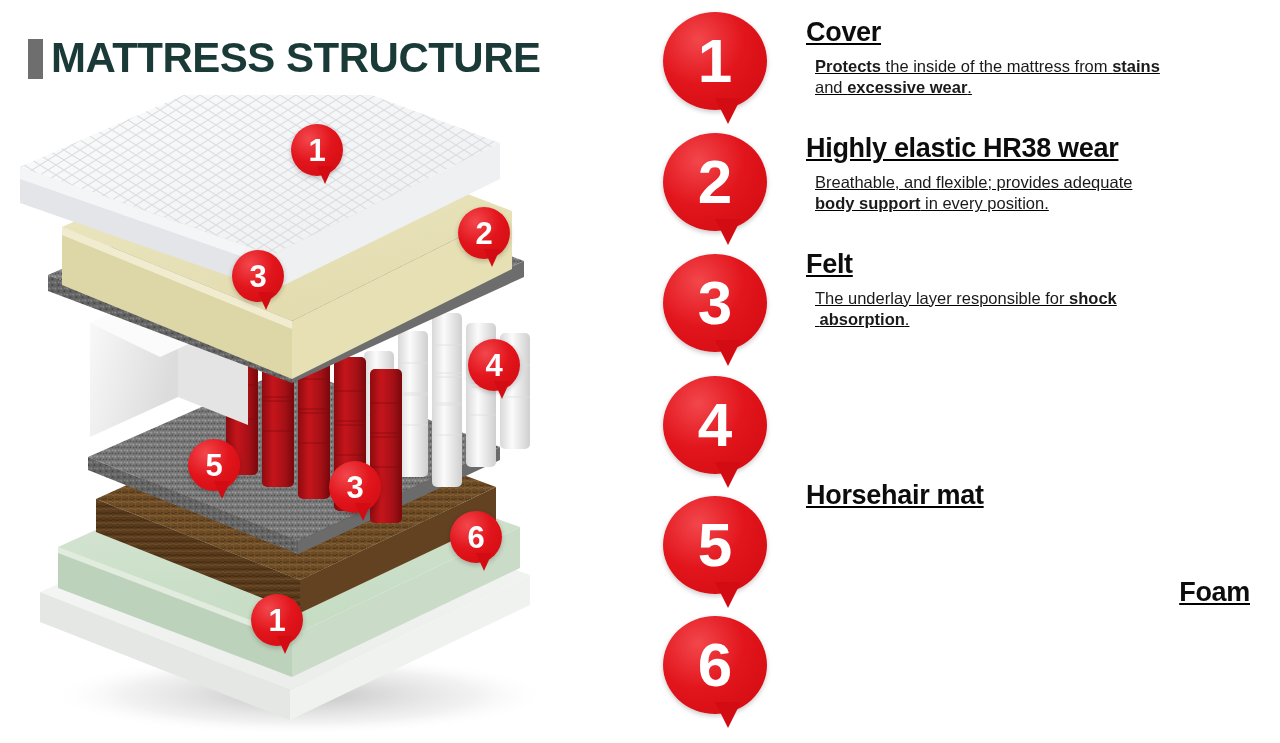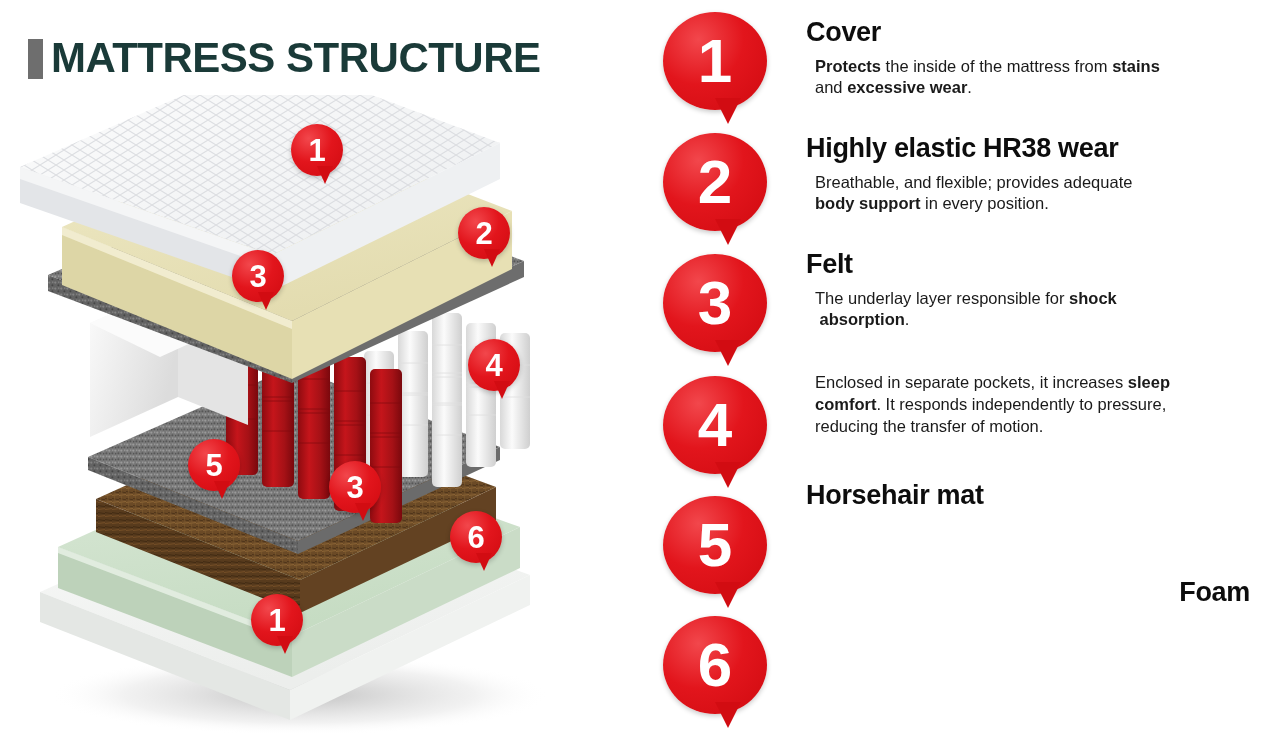--- a/index.html
+++ b/index.html
@@ -50,21 +50,21 @@
   
   .pin-sm .bubble{width:52px;height:52px;font-size:31px;}
   .pin-sm .tail{
     left:50%;top:42px;
     border-width:18px 8px 0 8px;
     border-top-color:#d20c12;
   }
 
   
   #info{position:absolute;left:806px;top:0;width:450px;height:743px;}
-  .entry{position:absolute;left:0;width:444px;}
+  .entry{position:absolute;left:0;width:444px;text-decoration:underline;}
   .entry h2{
     margin:0 0 4px 0;font-size:27px;font-weight:bold;color:#0d0d0d;
     line-height:1.06;letter-spacing:-0.3px;
   }
   .entry h2.centered-wrap{text-align:left;}
   .entry h2 .line2{display:block;text-align:right;}
   .entry p{
     margin:9px;font-size:16.5px;color:#1a1a1a;line-height:1.32;
   }
   .entry p b{font-weight:bold;}
@@ -317,21 +317,20 @@
       <h2>Highly elastic HR38 wear</h2>
       <p>Breathable, and flexible; provides adequate<br><b>body support</b> in every position.</p>
     </div>
 
     <div class="entry" style="top:250px;">
       <h2>Felt</h2>
       <p>The underlay layer responsible for <b>shock</b><br>&nbsp;<b>absorption</b>.</p>
     </div>
 
     <div class="entry" style="top:363px;">
-      <p>Enclosed in separate pockets, it increases <b>sleep</b><br><b>comfort</b>. It responds independently to pressure,<br>reducing the transfer of motion.</p>
     </div>
 
     <div class="entry" style="top:481px;">
       <h2>Horsehair mat</h2>
     </div>
 
     <div class="entry" style="top:578px;">
       <h2 class="centered-wrap"><span class="line2">Foam</span></h2>
     </div>
 

